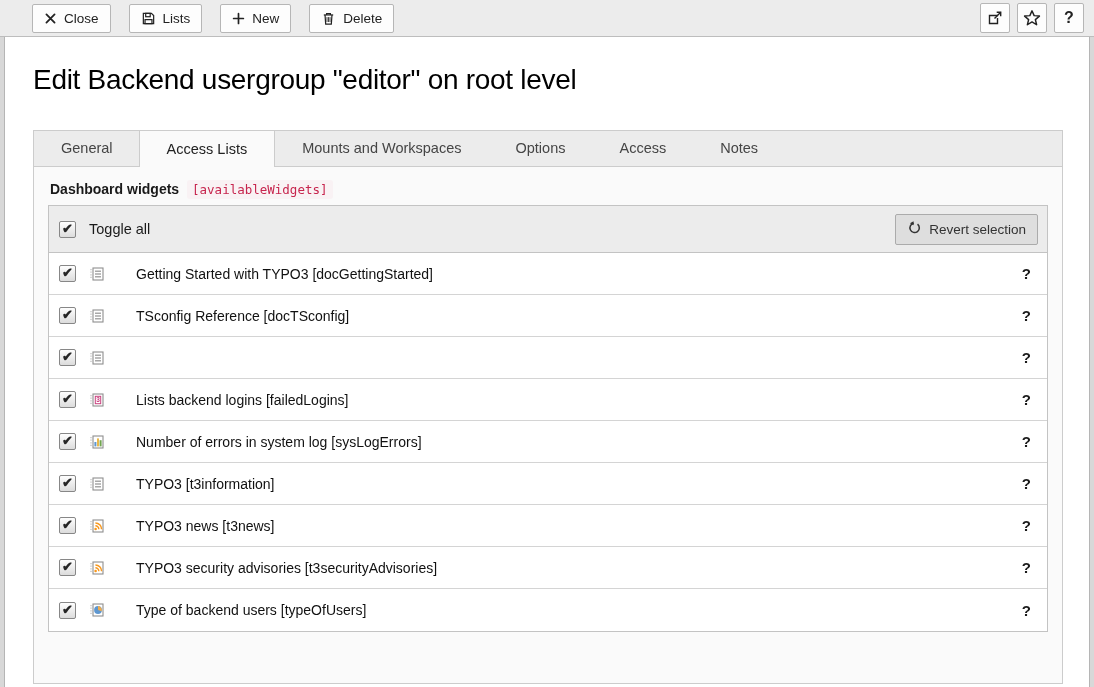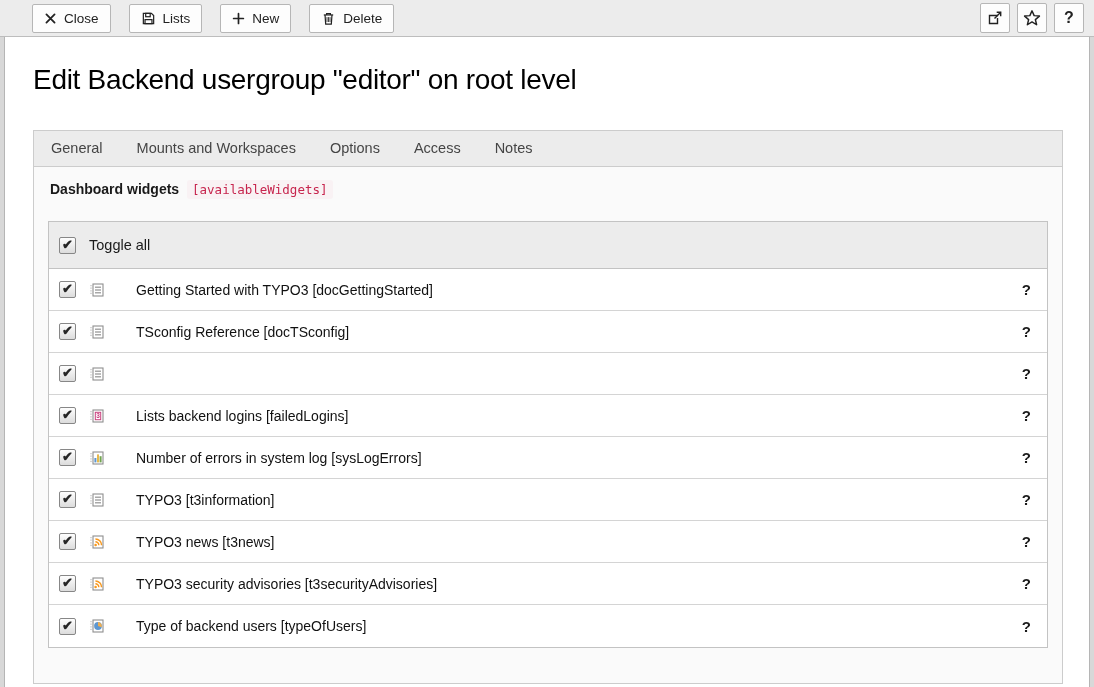--- a/index.html
+++ b/index.html
@@ -48,41 +48,41 @@
   }
 
   
   .tabs-wrap { position: absolute; left: 28px; right: 26px; top: 93px; bottom: 1px; }
   .tab-bar {
     display: flex; height: 37px;
     background: #ececec;
     border: 1px solid #cccccc;
   }
   .tab {
-    padding: 0 17px; line-height: 35px;
+    padding: 0 27px; line-height: 35px;
     font-size: 14.5px; color: #454545;
     cursor: pointer; position: relative;
   }
   .tab.active {
     background: #fafafa;
     border-left: 1px solid #cccccc; border-right: 1px solid #cccccc;
     margin: -1px 0 -1px -1px;
     border-top: 1px solid #cccccc;
     line-height: 37px;
     color: #222; z-index: 2;
   }
   .tab-panel {
     background: #fafafa;
     border: 1px solid #cccccc; border-top: none;
     height: 517px;
     padding: 12px 14px;
   }
 
   
-  .section-label { margin: 2px 0 24px 2px; font-size: 14px; }
+  .section-label { margin: 2px 0 8px 2px; font-size: 14px; }
   .section-label b { color: #1a1a1a; }
   .code-tag {
     font-family: "DejaVu Sans Mono", monospace;
     font-size: 12.5px;
     color: #c7254e; background: #f9f2f4;
     padding: 2px 5px; border-radius: 3px;
     margin-left: 4px;
   }
 
   
@@ -201,38 +201,48 @@
     </button>
   </div>
 </div>
 
 <div class="doc">
   <h1 class="page-title">Edit Backend usergroup "editor" on root level</h1>
 
   <div class="tabs-wrap">
     <div class="tab-bar" id="tab-bar">
         <div class="tab">General</div>
+        <div class="tab active">Access Lists</div>
         <div class="tab">Mounts and Workspaces</div>
         <div class="tab">Options</div>
         <div class="tab">Access</div>
         <div class="tab">Notes</div>
       </div>
 
     <div class="tab-panel">
       <div class="section-label">
         <b>Dashboard widgets</b>
         <span class="code-tag">[availableWidgets]</span>
       </div>
 
       <div class="widget-table">
         <div class="widget-header">
           <span class="checkbox">
             <span class="checkmark">✔</span>
           </span>
           <span class="hdr-label">Toggle all</span>
+          <button class="revert-btn">
+            <span>
+              <svg width="15" height="15" viewBox="0 0 16 16">
+                <path d="M10.2,3.8 A5,5 0 1 1 6,3.8" fill="none" stroke="#333" stroke-width="1.6" transform="rotate(14 8 8.5)"></path>
+                <polygon points="7,1.3 7,5.7 3.1,3.5" fill="#333"></polygon>
+              </svg>
+            </span>
+            <span>Revert selection</span>
+          </button>
         </div>
         <div id="widget-rows">
             <div class="widget-row">
     <span class="checkbox">
       <span class="checkmark">✔</span>
     </span>
     <span class="row-icon" data-icon="document">
       <svg class="icon-document" width="16" height="16" viewBox="0 0 16 16">
         <path d="M2,3 V13" stroke="#bdbdbd" stroke-width="1.2" stroke-dasharray="1.2 1.4"></path>
         <rect x="4" y="2" width="10" height="12" fill="#fff" stroke="#8f8f8f" stroke-width="1.1"></rect>

